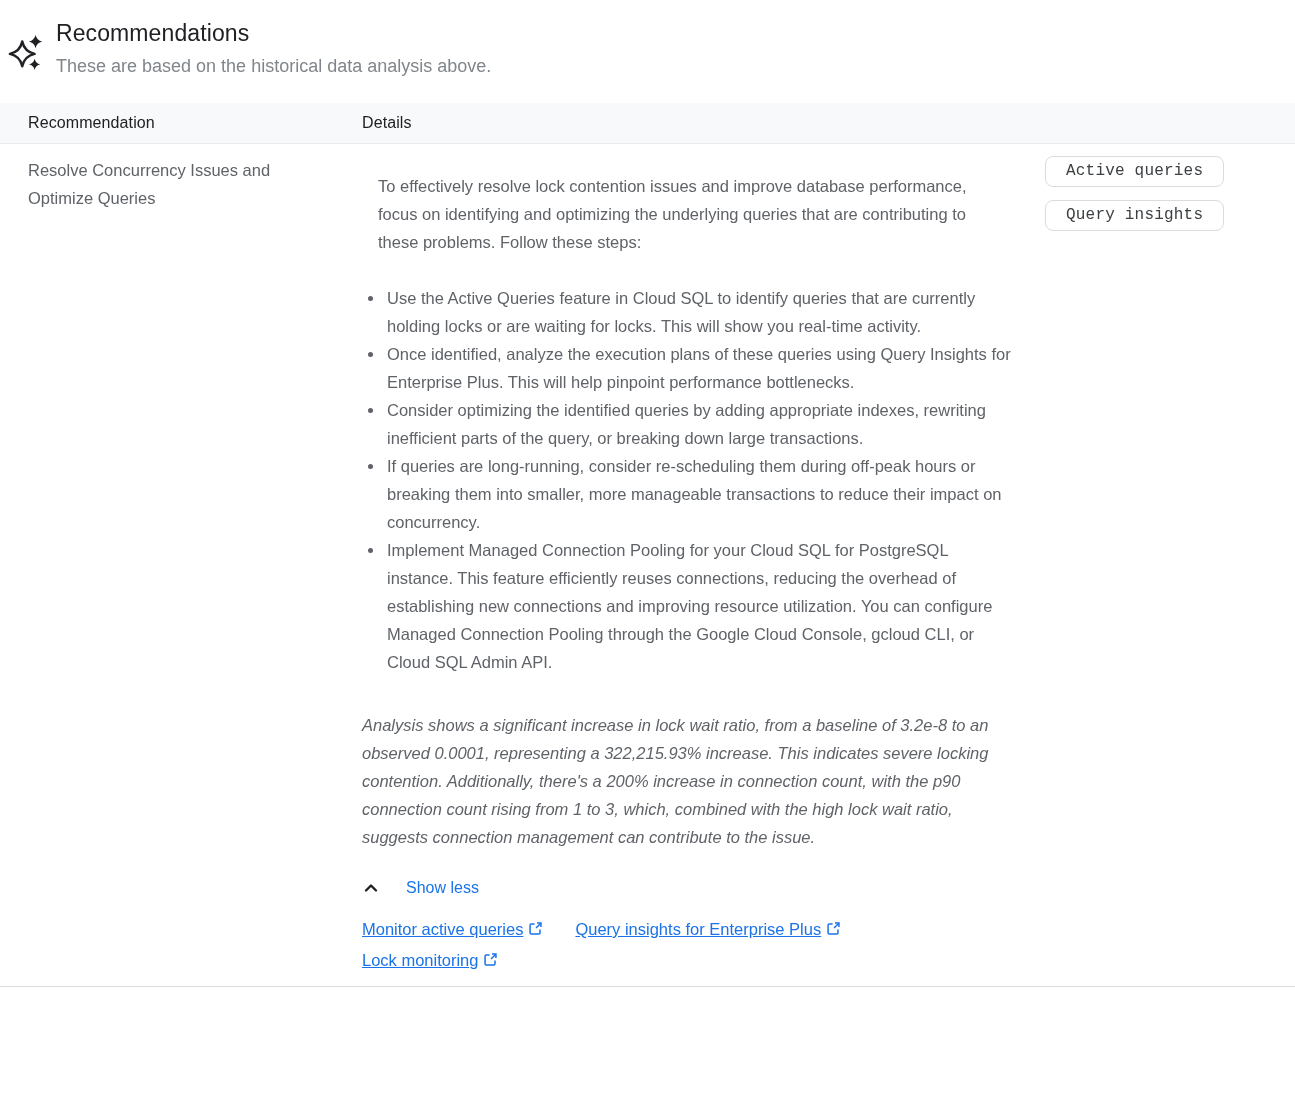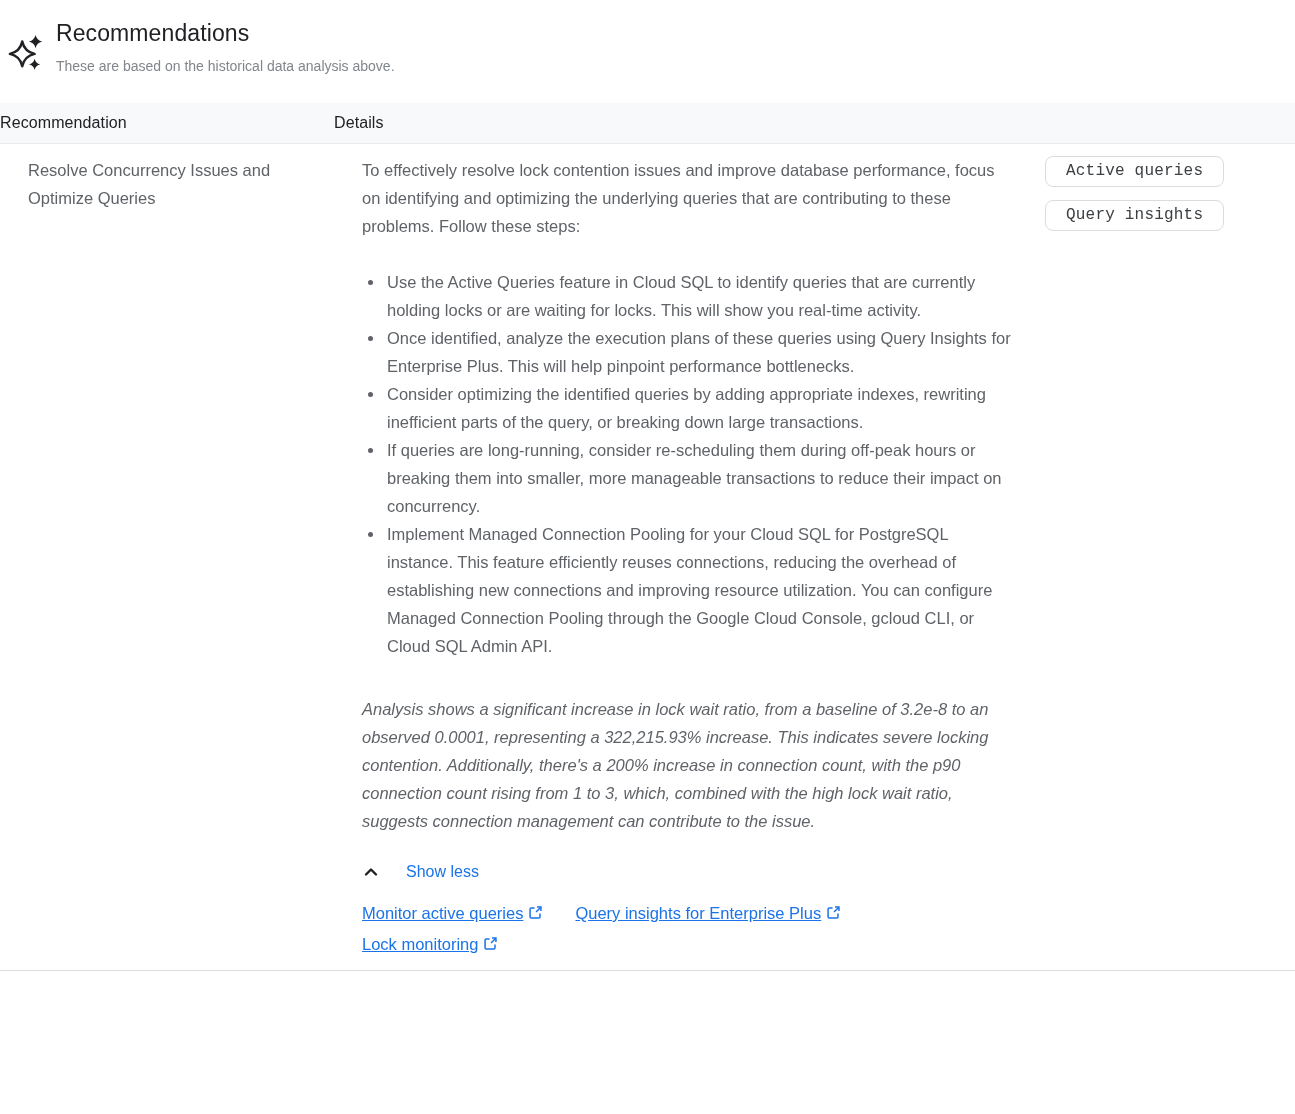--- a/index.html
+++ b/index.html
@@ -26,34 +26,35 @@
   .spark-wrap { width: 40px; flex: 0 0 40px; margin-top: 12px; }
   .header-text { margin-left: 8px; }
   .title {
     font-size: 23px;
     line-height: 30px;
     color: #202124;
     font-weight: 400;
     letter-spacing: 0.1px;
   }
   .subtitle {
-    font-size: 14px;
+    font-size: 18px;
     line-height: 22px;
     color: #80868b;
     margin-top: 7px;
   }
 
   
   .table { margin-top: 25px; }
   .thead {
     display: grid;
     grid-template-columns: 334px 655px 1fr;
     background: #f8f9fa;
     height: 41px;
     align-items: center;
+    padding-left: 28px;
     border-bottom: 1px solid #ececec;
   }
   .th {
     font-size: 16px;
     color: #202124;
     font-weight: 500;
     letter-spacing: 0.1px;
   }
   .trow {
     display: grid;
@@ -67,21 +68,21 @@
     color: #5f6368;
     padding-right: 30px;
     padding-top: 3px;
   }
   .details-cell {
     font-size: 16.5px;
     line-height: 28px;
     color: #5f6368;
     padding-top: 3px;
   }
-  .details-cell .intro { margin: 0; }
+  .details-cell .intro { margin: 16px; }
   ul.steps {
     margin: 28px 0 35px 0;
     padding-left: 23px;
   }
   ul.steps li { padding-left: 2px; }
   .why-heading {
     font-weight: 700;
     margin-top: 47px;
     color: #5f6368;
   }

